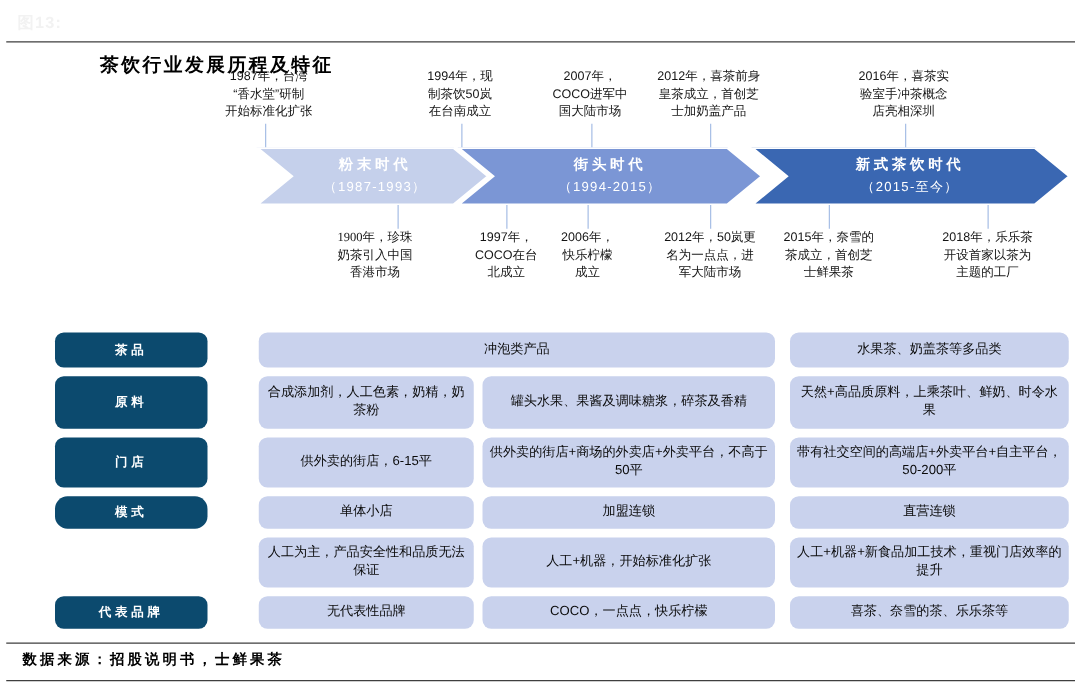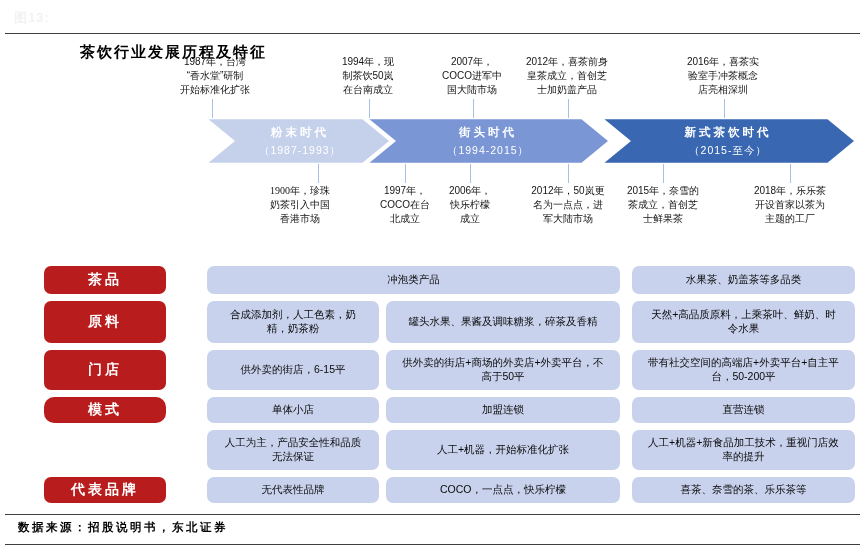--- a/index.html
+++ b/index.html
@@ -19,24 +19,24 @@
   .conn-bot{top:164px;height:19px;}
 
   .arrows-svg{position:absolute;left:203px;top:118px;}
   .era-label{position:absolute;top:123px;color:#fff;text-align:center;line-height:18px;}
   .era-name{font-size:11.5px;font-weight:bold;letter-spacing:3px;}
   .era-period{font-size:10.5px;letter-spacing:1px;}
 
   .tbl{position:absolute;left:44px;top:266px;width:811px;display:grid;
        grid-template-columns:122px 41px 172px 7px 234px 12px 223px;
        grid-template-rows:28px 42px 40px 26px 40px 26px;row-gap:7px;}
-  .lbl{background:#b91c1c;color:#fff;border-radius:7px;display:flex;align-items:center;justify-content:center;
-       font-size:14px;font-weight:bold;letter-spacing:3px;}
+  .lbl{background:#0c4a6e;color:#fff;border-radius:7px;display:flex;align-items:center;justify-content:center;
+       font-size:10px;font-weight:bold;letter-spacing:3px;}
   .cell{background:#c9d2ed;border-radius:7px;display:flex;align-items:center;justify-content:center;
-        text-align:center;font-size:10.5px;line-height:1.32;padding:2px 14px;color:#0a0a0a;}
+        text-align:center;font-size:10.5px;line-height:1.32;padding:2px 4px;color:#0a0a0a;}
 </style>
 </head>
 <body>
 
 <div class="page">
 
   <div class="faint-label">图13:</div>
   <div class="title">茶饮行业发展历程及特征</div>
   <div class="rule rule-title"></div>
 
@@ -132,16 +132,16 @@
     <div class="cell" style="grid-row:5;grid-column:5;">人工+机器，开始标准化扩张</div>
     <div class="cell" style="grid-row:5;grid-column:7;">人工+机器+新食品加工技术，重视门店效率的提升</div>
 
     <div class="lbl" style="grid-row:6;grid-column:1;">代表品牌</div>
     <div class="cell" style="grid-row:6;grid-column:3;">无代表性品牌</div>
     <div class="cell" style="grid-row:6;grid-column:5;">COCO，一点点，快乐柠檬</div>
     <div class="cell" style="grid-row:6;grid-column:7;">喜茶、奈雪的茶、乐乐茶等</div>
   </div>
 
   <div class="rule rule-foot-top"></div>
-  <div class="source">数据来源：招股说明书，东北证券</div>
+  <div class="source">数据来源：招股说明书，士鲜果茶</div>
   <div class="rule rule-foot-bottom"></div>
 
 </div>
 
 </body></html>

